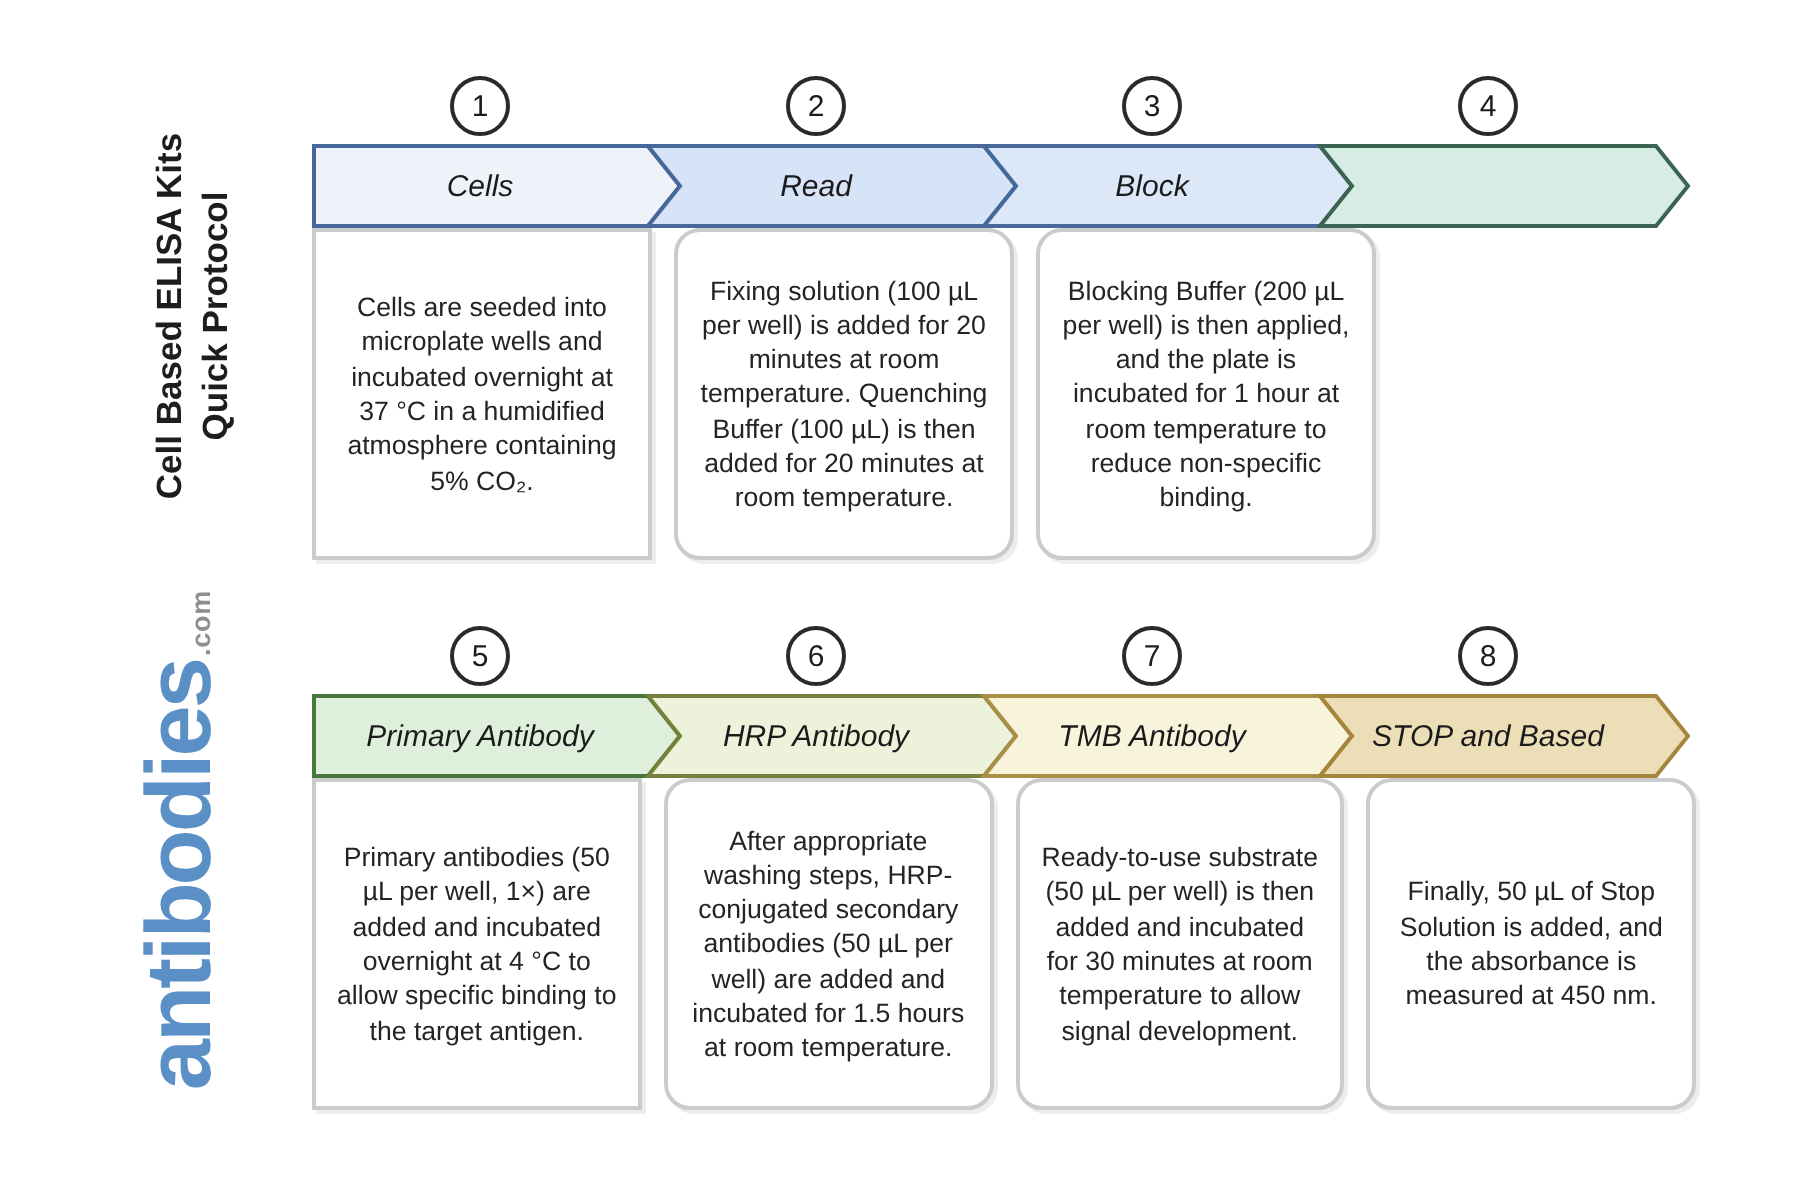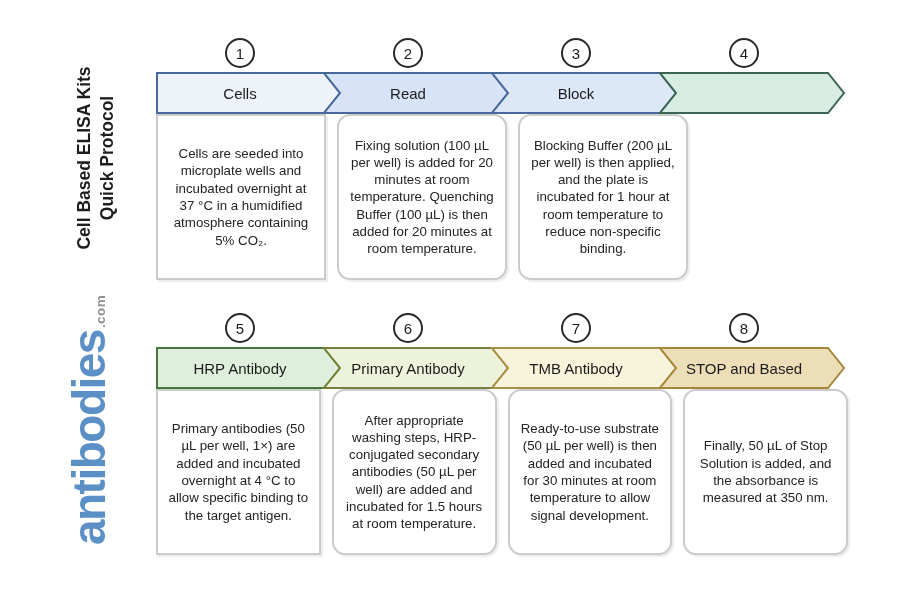--- a/index.html
+++ b/index.html
@@ -39,21 +39,21 @@
     width:30px; height:30px; box-sizing:border-box; border:2px solid #2a2a2a;
     border-radius:50%; background:#fff; display:flex; align-items:center;
     justify-content:center; font-size:15px; color:#1c1c1c;
   }
 
   .arrowbar { position:relative; height:42px; margin-top:2px; }
   .arrowbar svg { position:absolute; left:0; top:0; }
   .arrow-labels { position:absolute; left:0; top:0; width:672px; height:42px; display:flex; }
   .arrow-label {
     width:168px; display:flex; align-items:center; justify-content:center;
-    font-size:15px; color:#1b1b1b;
+    font-size:15px; color:#1b1b1b;font-style:italic;
   }
 
   .boxes { display:flex;gap:13px; }
   .desc-box {
     width:170px; height:166px; box-sizing:border-box; background:#ffffff;
     border:2px solid #cbcbcb; display:flex; align-items:center; justify-content:center;
     text-align:center; font-size:13.3px; line-height:1.3; color:#242424;
     padding:6px 10px; box-shadow:2px 2px 0 rgba(0,0,0,0.07);
   }
   .desc-box + .desc-box { margin-left:-2px;border-radius:13px; }
@@ -129,25 +129,25 @@
       <polygon points="1,1 168,1 184,21 168,41 1,41" stroke-width="2" stroke-linejoin="miter" fill="#def0dc"></polygon>
       <polygon points="1,1 168,1 184,21 168,41 1,41" fill="none" stroke-width="2" stroke="#47763f"></polygon>
       <polygon points="168,1 336,1 352,21 336,41 168,41 184,21" stroke-width="2" fill="#edf3da"></polygon>
       <polygon points="168,1 336,1 352,21 336,41 168,41 184,21" fill="none" stroke-width="2" stroke="#74803c"></polygon>
       <polygon points="336,1 504,1 520,21 504,41 336,41 352,21" stroke-width="2" fill="#f8f4dc"></polygon>
       <polygon points="336,1 504,1 520,21 504,41 336,41 352,21" fill="none" stroke-width="2" stroke="#a98f45"></polygon>
       <polygon points="504,1 672,1 688,21 672,41 504,41 520,21" stroke-width="2" fill="#ecdfb8"></polygon>
       <polygon points="504,1 672,1 688,21 672,41 504,41 520,21" fill="none" stroke-width="2" stroke="#a6863c"></polygon>
     </svg>
     <div class="arrow-labels">
+      <div class="arrow-label">Primary Antibody</div>
       <div class="arrow-label">HRP Antibody</div>
-      <div class="arrow-label">Primary Antibody</div>
       <div class="arrow-label">TMB Antibody</div>
       <div class="arrow-label">STOP and Based</div>
     </div>
   </div>
   <div class="boxes">
     <div class="desc-box">Primary antibodies (50 µL per well, 1×) are added and incubated overnight at 4 °C to allow specific binding to the target antigen.</div>
     <div class="desc-box">After appropriate washing steps, HRP-conjugated secondary antibodies (50 µL per well) are added and incubated for 1.5 hours at room temperature.</div>
     <div class="desc-box">Ready-to-use substrate (50 µL per well) is then added and incubated for 30 minutes at room temperature to allow signal development.</div>
-    <div class="desc-box">Finally, 50 µL of Stop Solution is added, and the absorbance is measured at 350 nm.</div>
+    <div class="desc-box">Finally, 50 µL of Stop Solution is added, and the absorbance is measured at 450 nm.</div>
   </div>
 </div>
 
 </body></html>

